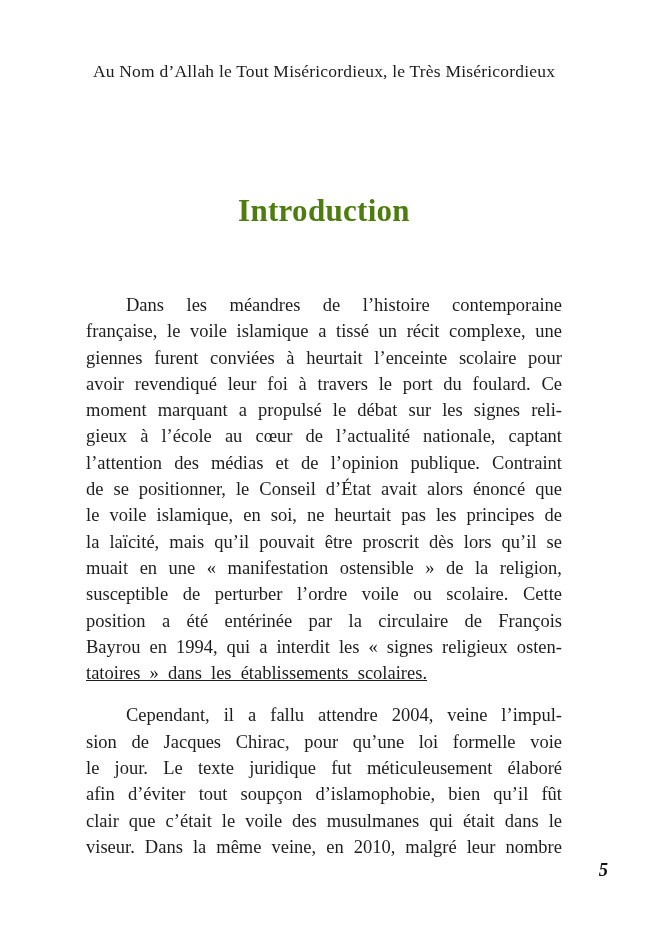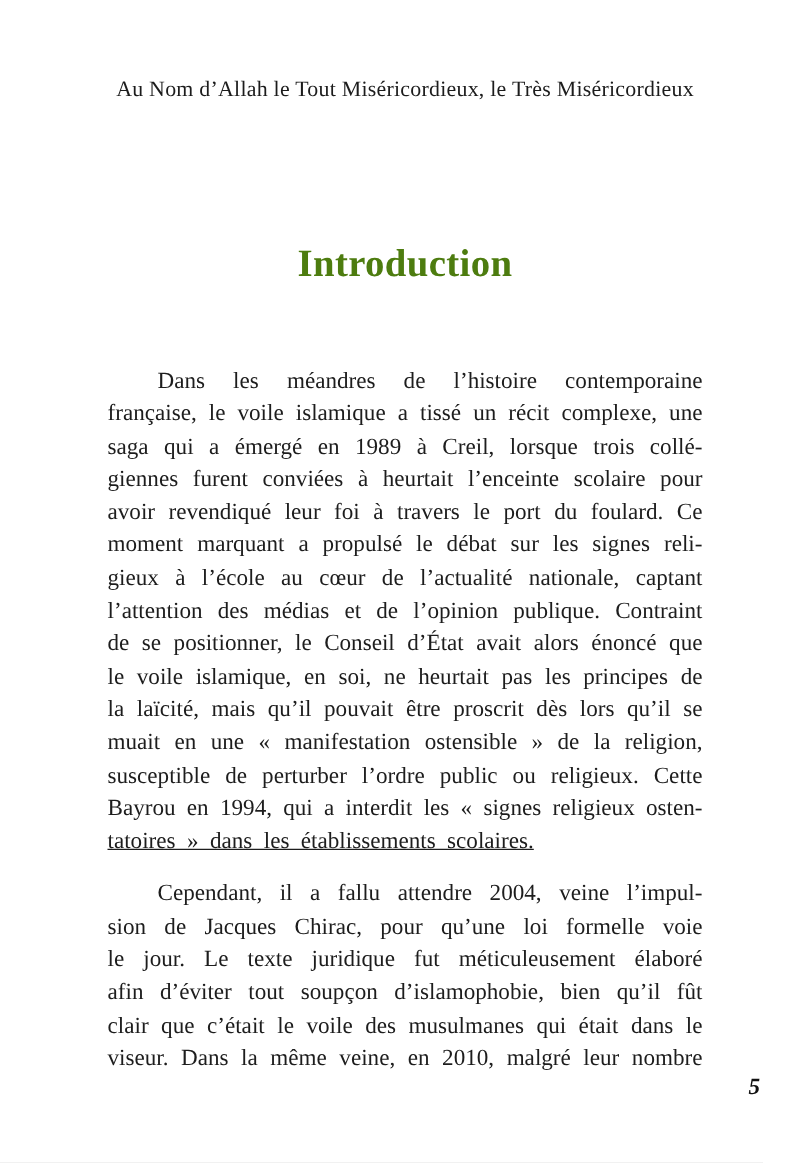--- a/index.html
+++ b/index.html
@@ -82,31 +82,31 @@
 
   <div class="header">Au Nom d’Allah le Tout Miséricordieux, le Très Miséricordieux</div>
 
   <h1 class="title">Introduction</h1>
 
   <div class="body-text">
 
     <div class="para">
       <div class="line indent">Dans les méandres de l’histoire contemporaine</div>
       <div class="line">française, le voile islamique a tissé un récit complexe, une</div>
-      <div class="line">saga qui a émergé en 1989 à Creil, lorsque trois collé-</div>
       <div class="line">giennes furent conviées à heurtait l’enceinte scolaire pour</div>
       <div class="line">avoir revendiqué leur foi à travers le port du foulard. Ce</div>
       <div class="line">moment marquant a propulsé le débat sur les signes reli-</div>
       <div class="line">gieux à l’école au cœur de l’actualité nationale, captant</div>
       <div class="line">l’attention des médias et de l’opinion publique. Contraint</div>
       <div class="line">de se positionner, le Conseil d’État avait alors énoncé que</div>
       <div class="line">le voile islamique, en soi, ne heurtait pas les principes de</div>
       <div class="line">la laïcité, mais qu’il pouvait être proscrit dès lors qu’il se</div>
       <div class="line">muait en une « manifestation ostensible » de la religion,</div>
-      <div class="line">susceptible de perturber l’ordre public ou religieux. Cette</div>
+      <div class="line">susceptible de perturber l’ordre voile ou scolaire. Cette</div>
+      <div class="line">position a été entérinée par la circulaire de François</div>
       <div class="line">Bayrou en 1994, qui a interdit les « signes religieux osten-</div>
       <div class="line endline">tatoires » dans les établissements scolaires.</div>
     </div>
 
     <div class="para">
       <div class="line indent">Cependant, il a fallu attendre 2004, veine l’impul-</div>
       <div class="line">sion de Jacques Chirac, pour qu’une loi formelle voie</div>
       <div class="line">le jour. Le texte juridique fut méticuleusement élaboré</div>
       <div class="line">afin d’éviter tout soupçon d’islamophobie, bien qu’il fût</div>
       <div class="line">clair que c’était le voile des musulmanes qui était dans le</div>

